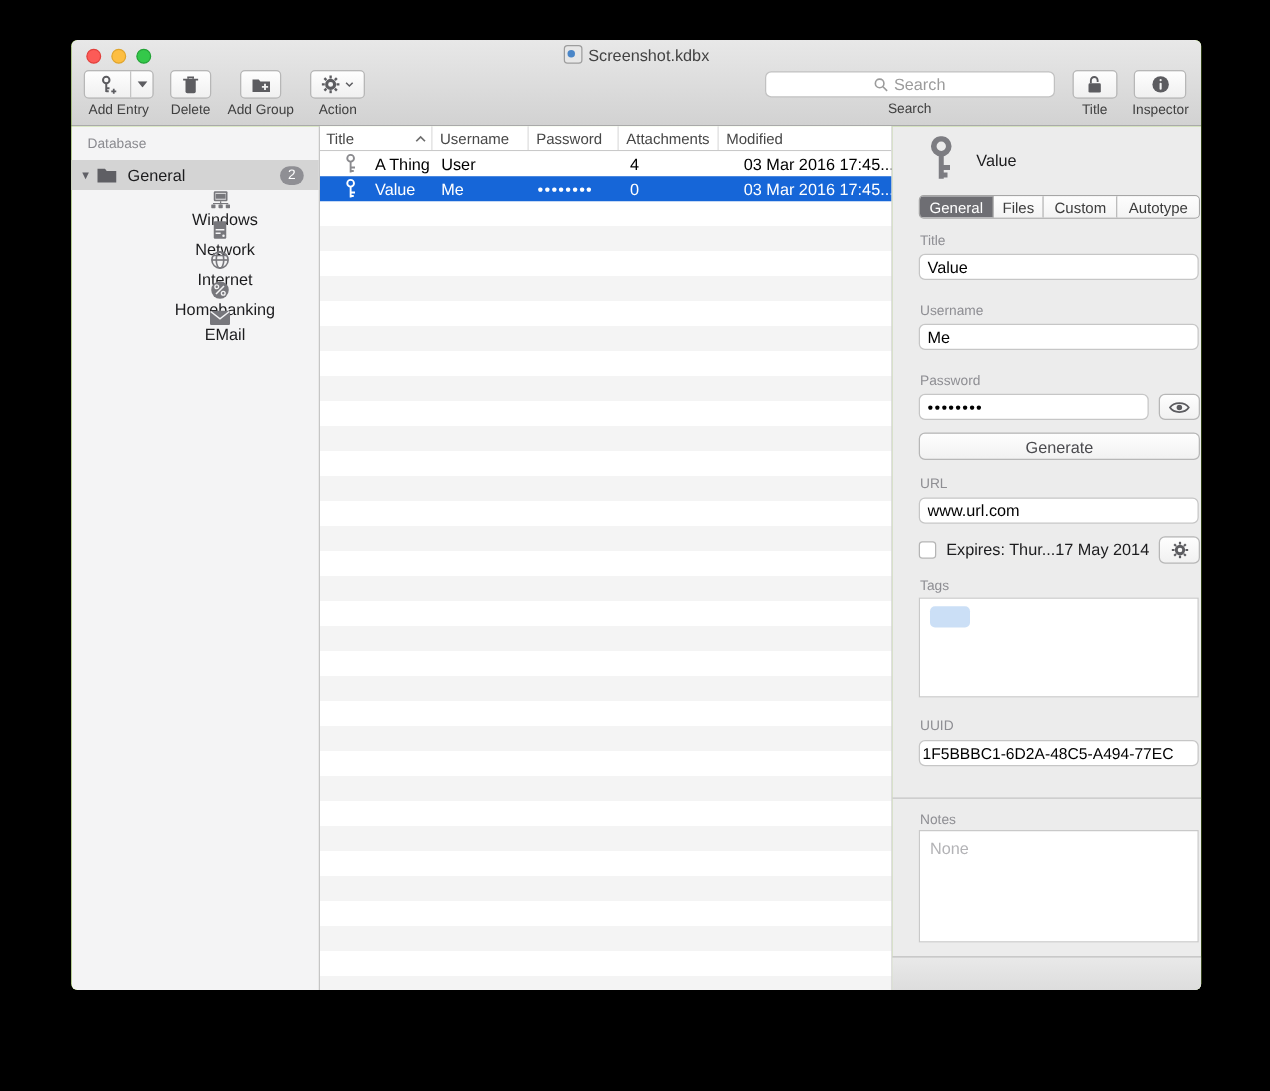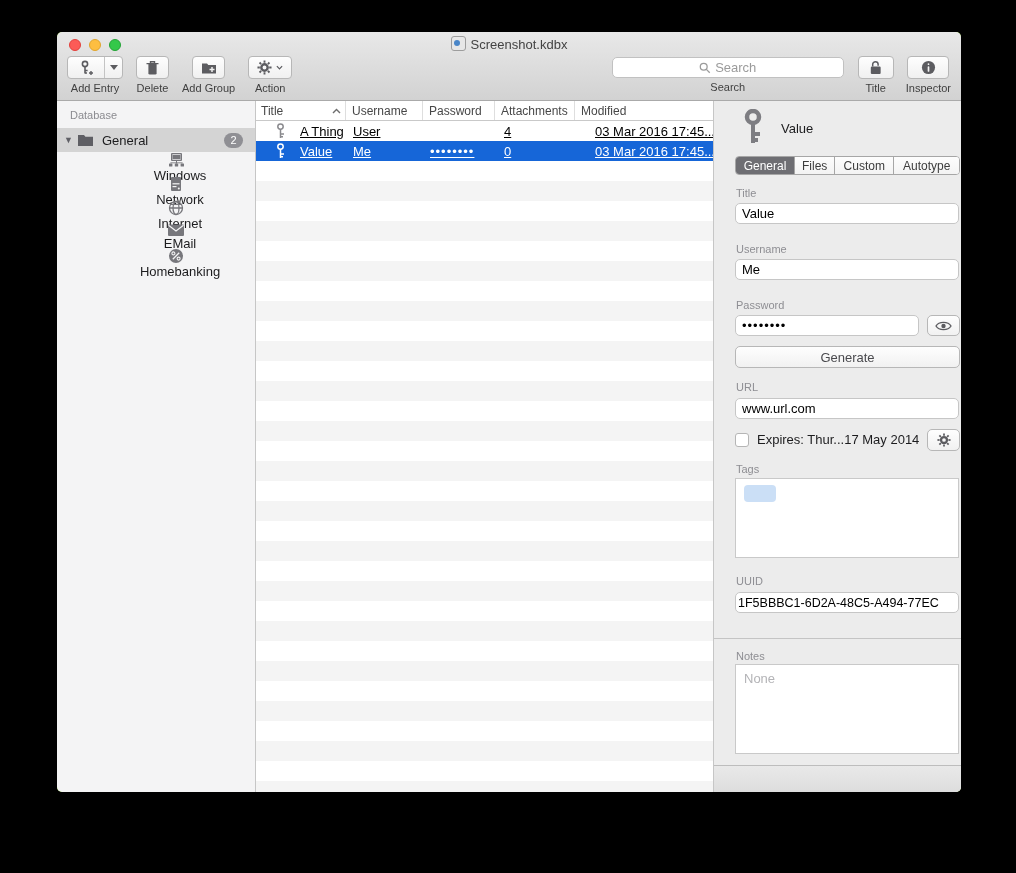--- a/index.html
+++ b/index.html
@@ -49,21 +49,21 @@
   .el-header{height:20px;display:flex;background:#fff;border-bottom:1px solid #c9c9c9;font-size:12px;color:#474747;box-sizing:border-box;}
   .el-hcell{display:flex;align-items:center;padding-left:6px;border-right:1px solid #dedede;box-sizing:border-box;white-space:nowrap;overflow:hidden;}
   .el-hcell.c-title{width:90px;padding-left:5px;}
   .el-hcell .sort{margin-left:auto;margin-right:4px;color:#6d6d6d;}
   .el-hcell.c-user{width:77px;}
   .el-hcell.c-pass{width:72px;}
   .el-hcell.c-att{width:80px;}
   .el-hcell.c-mod{flex:1;border-right:none;}
   .el-body{position:absolute;top:20px;left:0;right:0;bottom:0;
     background:repeating-linear-gradient(to bottom,#ffffff 0 20px,#f4f4f4 20px 40px);}
-  .el-row{position:absolute;left:0;right:0;height:20px;display:flex;align-items:center;font-size:13px;color:#000;text-decoration:underline;}
+  .el-row{position:absolute;left:0;right:0;height:20px;display:flex;align-items:center;font-size:13px;color:#000;}
   .el-row.selected{background:#1666d8;color:#fff;}
   .el-cell{box-sizing:border-box;white-space:nowrap;overflow:hidden;}
   .cell-title{width:90px;display:flex;align-items:center;padding-left:8px;}
   .cell-title .icon{width:14px;color:#8a8a8e;}
   .el-row.selected .cell-title .icon{color:#fff;}
   .cell-title span{margin-left:11px;}
   .cell-user{width:77px;padding-left:7px;}
   .cell-pass{width:72px;padding-left:7px;letter-spacing:1px;}
   .cell-att{width:80px;padding-left:9px;}
   .cell-mod{flex:1;padding-left:20px;}
@@ -267,37 +267,37 @@
               <circle cx="8" cy="8" r="6.5"></circle>
                 <ellipse cx="8" cy="8" rx="3" ry="6.5"></ellipse>
                 <line x1="1.5" y1="8" x2="14.5" y2="8"></line>
                 <line x1="2.4" y1="4.5" x2="13.6" y2="4.5" stroke-width="1"></line>
             </svg>
           </span>
           <span class="lbl">Internet</span>
         </div>
         <div class="sb-item">
           <span class="icon">
-            <svg width="16" height="12" viewBox="0 0 16 12" fill="#77777c">
-              <path d="M1 0.5h14a1 1 0 0 1 1 1V11a1 1 0 0 1-1 1H1a1 1 0 0 1-1-1V1.5a1 1 0 0 1 1-1z"></path>
-              <path d="M0.5 1.2L8 7l7.5-5.8" fill="none" stroke="#f4f4f5" stroke-width="1.2"></path>
-            </svg>
-          </span>
-          <span class="lbl">EMail</span>
-        </div>
-        <div class="sb-item">
-          <span class="icon">
             <svg width="16" height="16" viewBox="0 0 16 16">
               <circle cx="8" cy="8" r="7" fill="#77777c"></circle>
               <line x1="4.8" y1="11.2" x2="11.2" y2="4.8" stroke="#f4f4f5" stroke-width="1.3"></line>
               <circle cx="5.4" cy="5.4" r="1.5" fill="none" stroke="#f4f4f5" stroke-width="1.1"></circle>
               <circle cx="10.6" cy="10.6" r="1.5" fill="none" stroke="#f4f4f5" stroke-width="1.1"></circle>
             </svg>
           </span>
           <span class="lbl">Homebanking</span>
+        </div>
+        <div class="sb-item">
+          <span class="icon">
+            <svg width="16" height="12" viewBox="0 0 16 12" fill="#77777c">
+              <path d="M1 0.5h14a1 1 0 0 1 1 1V11a1 1 0 0 1-1 1H1a1 1 0 0 1-1-1V1.5a1 1 0 0 1 1-1z"></path>
+              <path d="M0.5 1.2L8 7l7.5-5.8" fill="none" stroke="#f4f4f5" stroke-width="1.2"></path>
+            </svg>
+          </span>
+          <span class="lbl">EMail</span>
         </div>
       </div>
     </div>
 
     <div class="entrylist">
       <div class="el-header">
         <div class="el-hcell c-title">
           <span>Title</span>
           <span class="sort icon">
             <svg width="9" height="6" viewBox="0 0 9 6" fill="none" stroke="currentColor" stroke-width="1.4">

